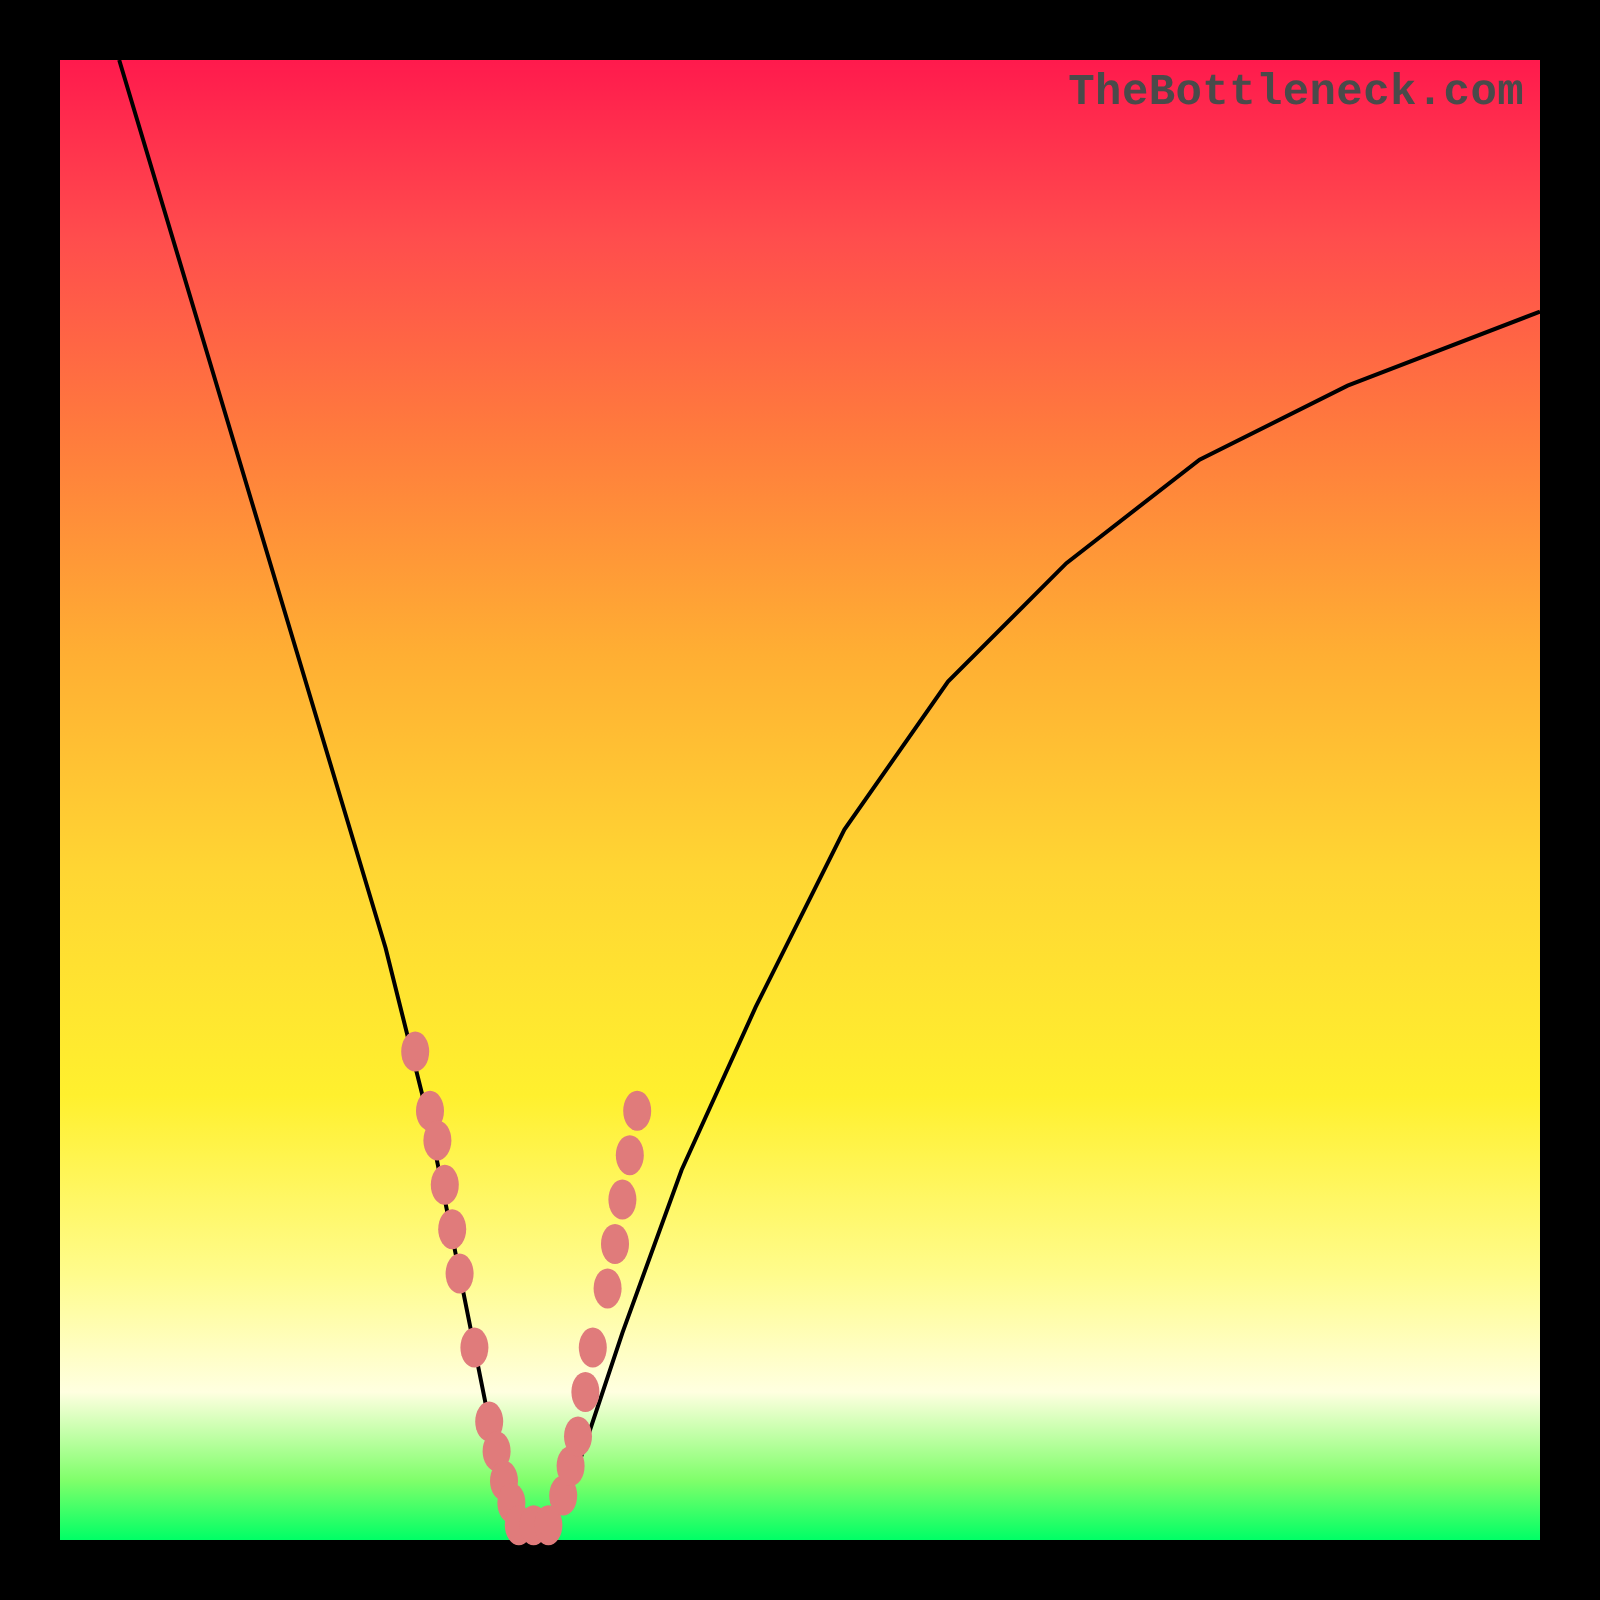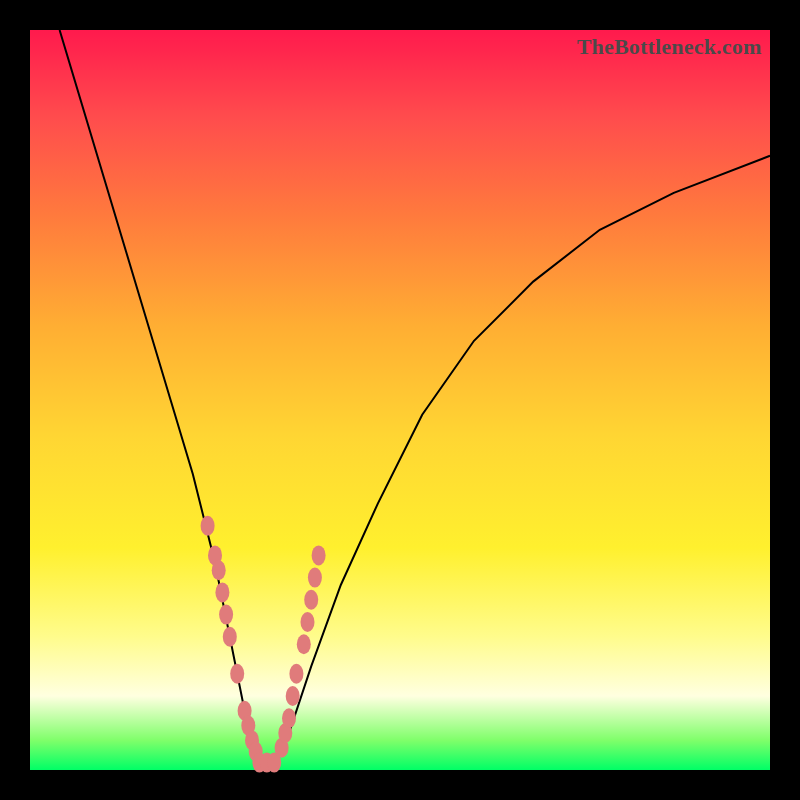--- a/index.html
+++ b/index.html
@@ -26,21 +26,21 @@
       #fffc8c 82%,
       #ffffe0 90%,
       #7fff6a 96%,
       #00ff66 100%
     );
   }
   .watermark {
     position: absolute;
     top: 4px;
     right: 8px;
-    font-family: Liberation Serif, serif;
+    font-family: Liberation Mono, monospace;
     font-size: 22px;
     font-weight: 600;
     color: #4a4a4a;
     letter-spacing: 0.2px;
     user-select: none;
   }
   svg.curve {
     position: absolute;
     left: 0; top: 0;
     width: 740px;

